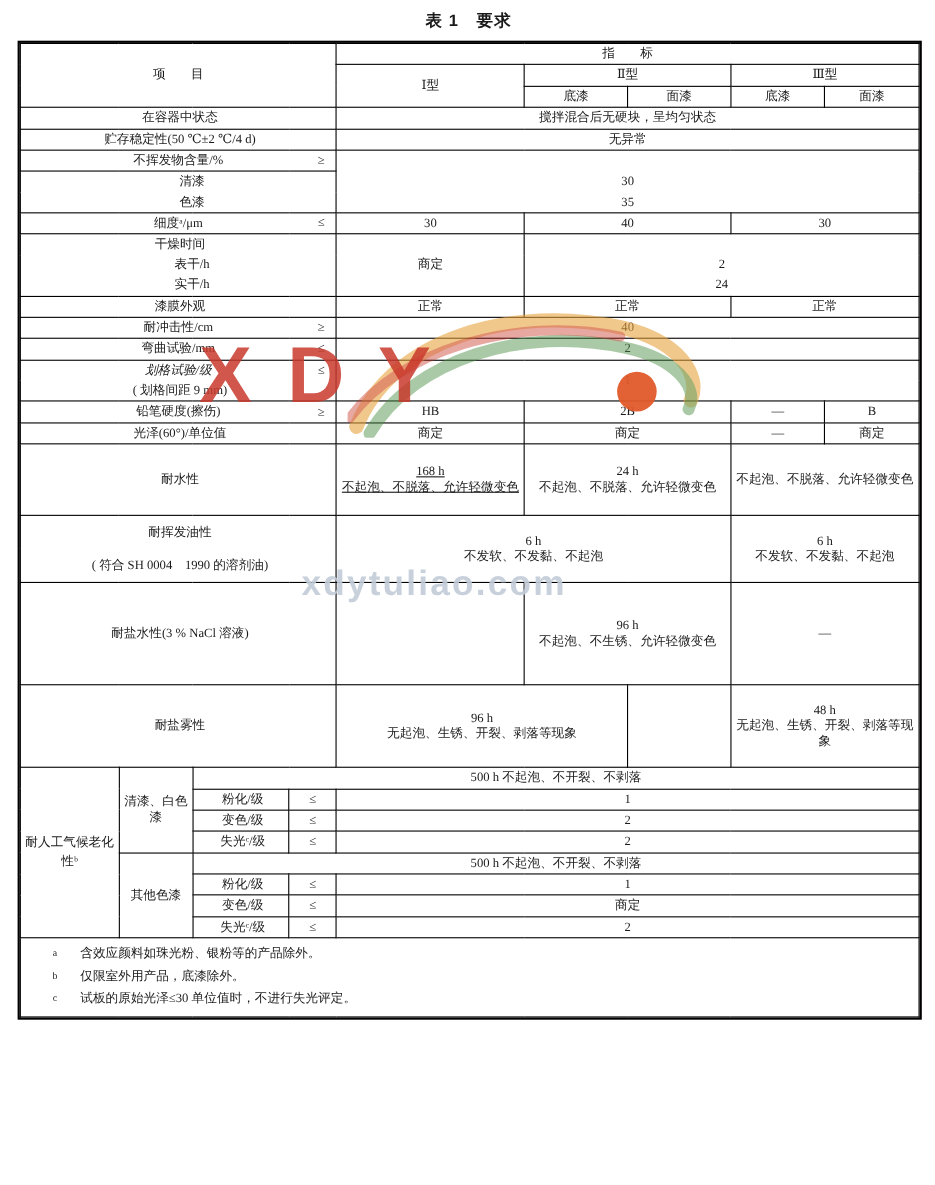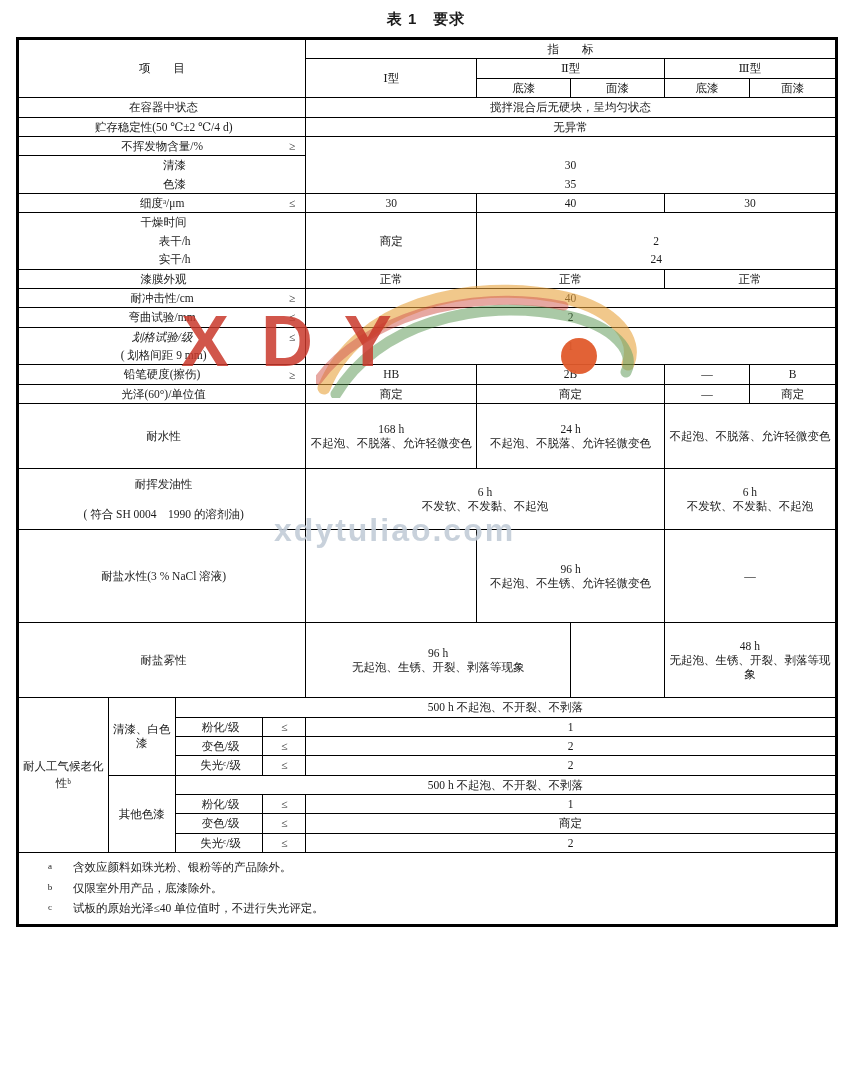--- a/index.html
+++ b/index.html
@@ -268,21 +268,21 @@
     <tr>
       <td class="lft" colspan="4">光泽(60°)/单位值</td>
       <td>商定</td>
       <td colspan="2">商定</td>
       <td>—</td>
       <td>商定</td>
     </tr>
 
     <tr>
       <td class="lft" colspan="4" style="height:60px;">耐水性</td>
-      <td style="white-space:pre-line;">168 h
+      <td style="white-space:pre-line;text-decoration:underline;">168 h
 不起泡、不脱落、允许轻微变色</td>
       <td colspan="2" style="white-space:pre-line;">24 h
 不起泡、不脱落、允许轻微变色</td>
       <td colspan="2" style="white-space:pre-line;">不起泡、不脱落、允许轻微变色</td>
     </tr>
 
     <tr>
       <td class="lft" colspan="4" style="border-bottom:none;height:26px;">耐挥发油性</td>
       <td colspan="3" rowspan="2" style="white-space:pre-line;">6 h
 不发软、不发黏、不起泡</td>
@@ -356,21 +356,21 @@
           <div class="note-row">
             <div class="note-mark">a</div>
             <div class="note-text">含效应颜料如珠光粉、银粉等的产品除外。</div>
           </div>
           <div class="note-row">
             <div class="note-mark">b</div>
             <div class="note-text">仅限室外用产品，底漆除外。</div>
           </div>
           <div class="note-row">
             <div class="note-mark">c</div>
-            <div class="note-text">试板的原始光泽≤40 单位值时，不进行失光评定。</div>
+            <div class="note-text">试板的原始光泽≤30 单位值时，不进行失光评定。</div>
           </div>
         </div>
       </td>
     </tr>
   </tbody>
       </table>
   </div>
 
   <div class="watermark">
     <svg class="wm-swoosh" viewBox="0 0 330 130">

